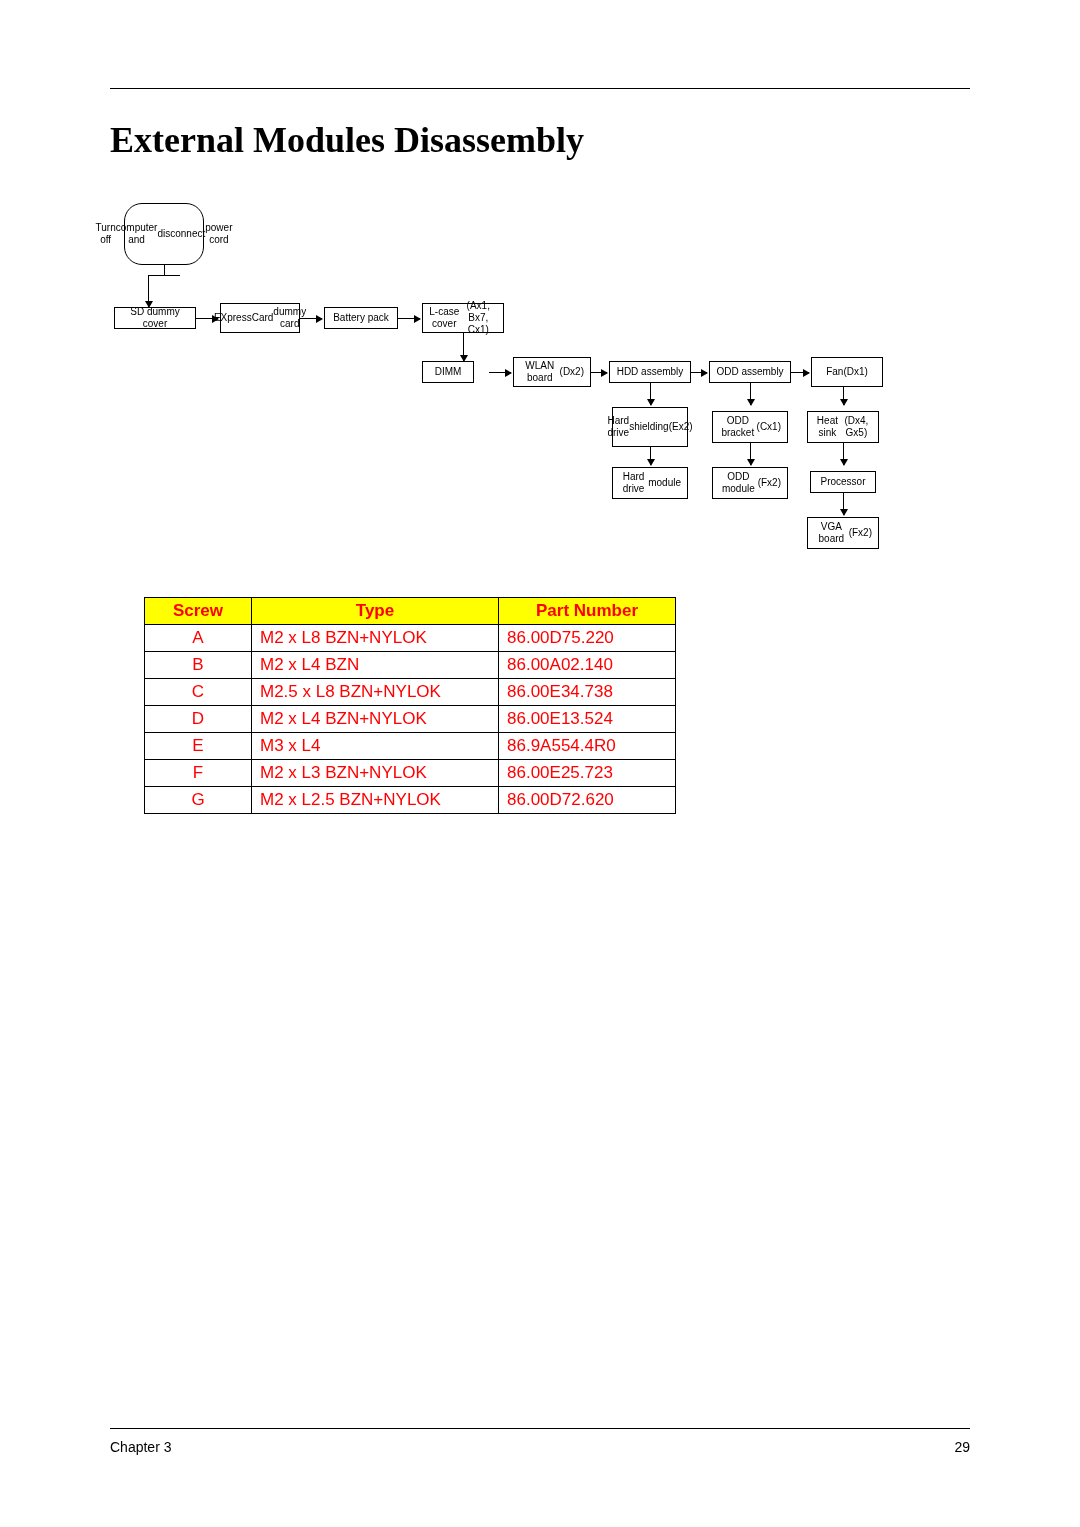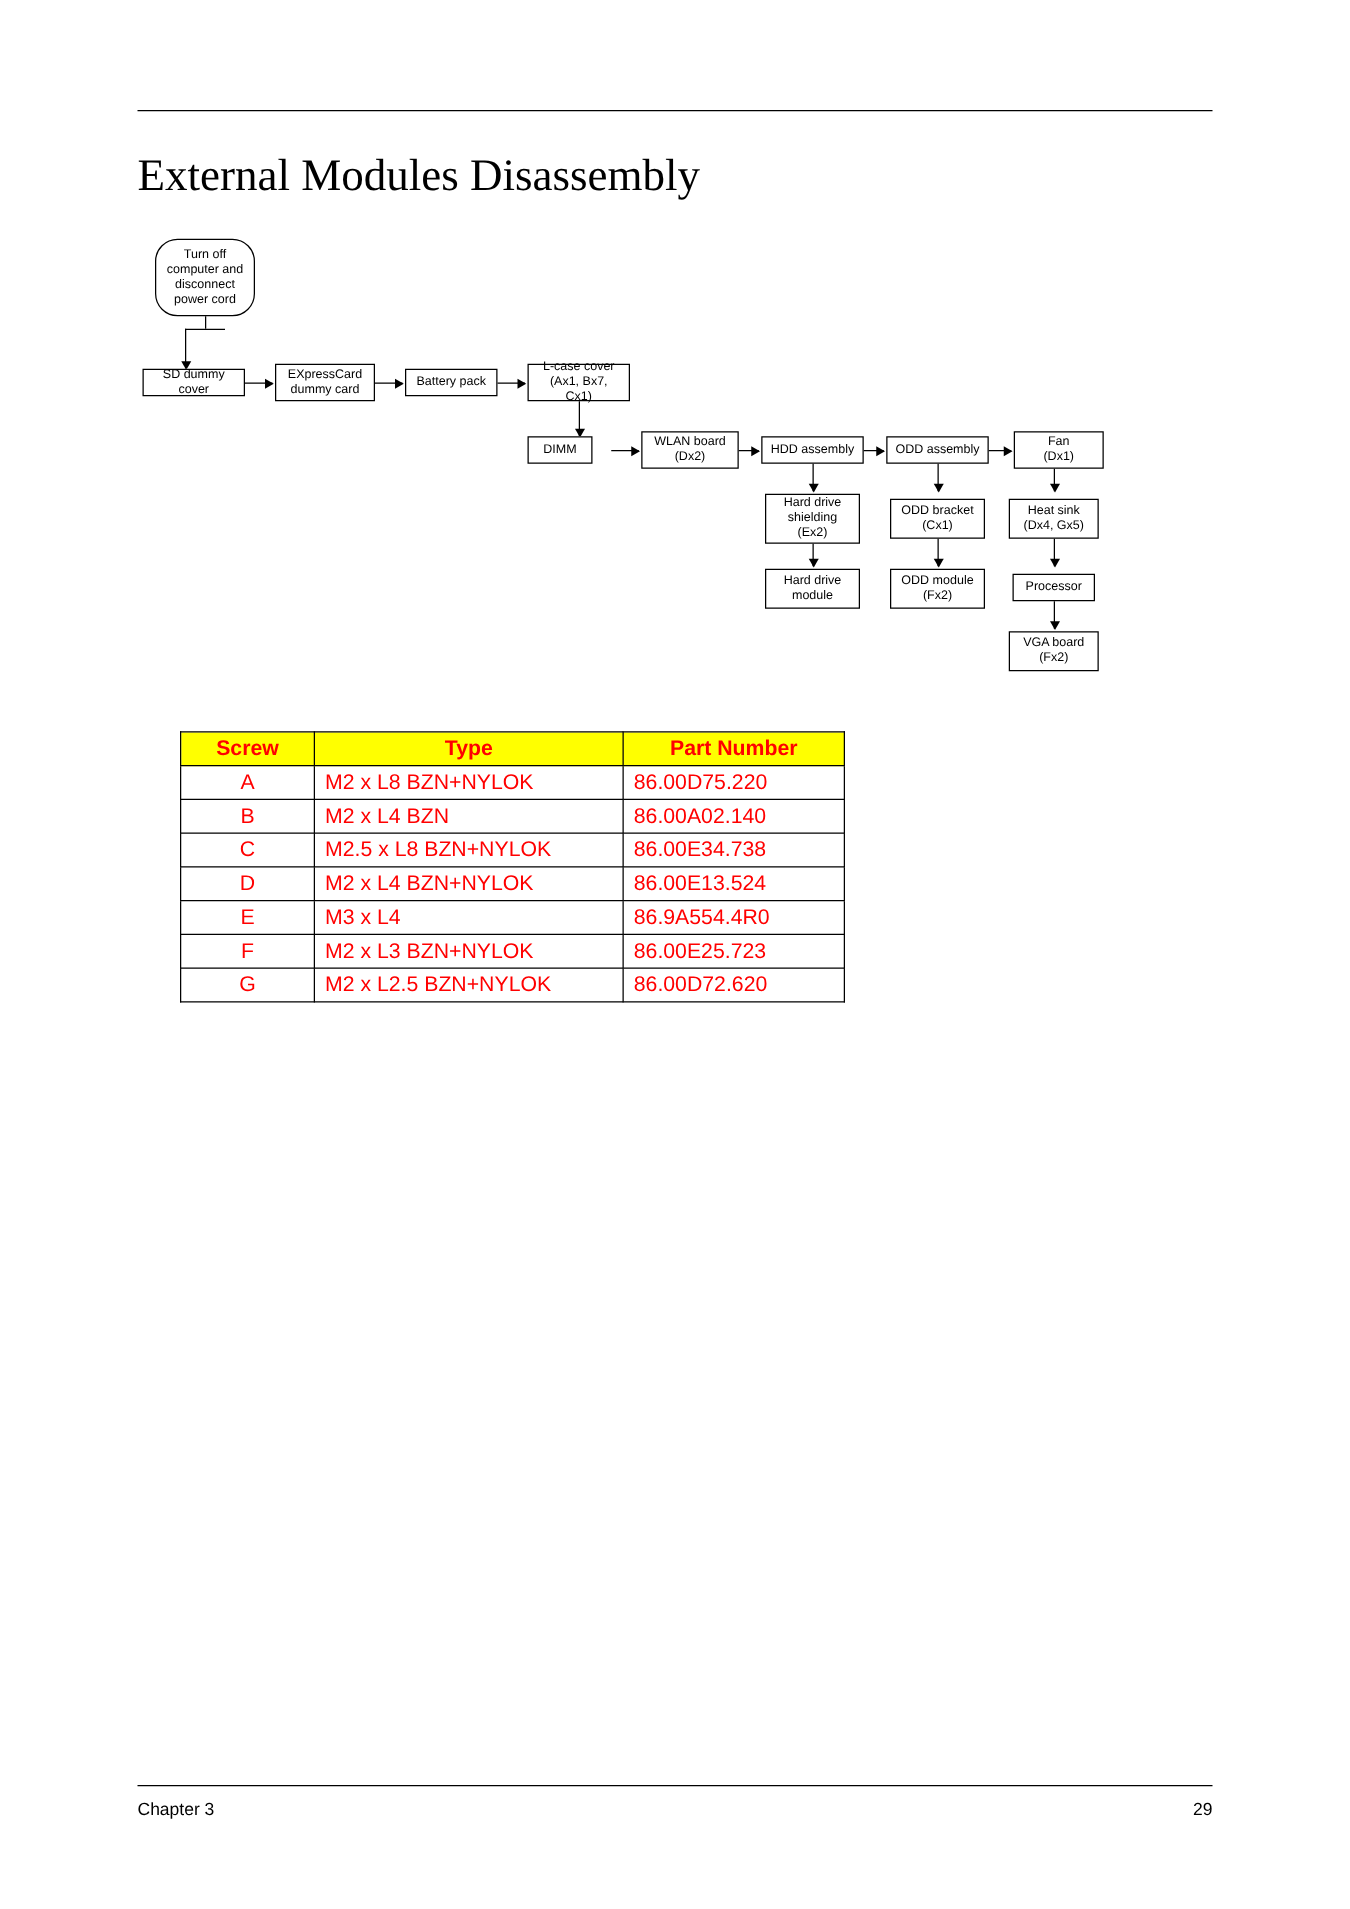--- a/index.html
+++ b/index.html
@@ -8,32 +8,32 @@
     font-family:Arial,Helvetica,sans-serif;
     background:#fff;color:#000;
     position:relative;box-sizing:border-box;
   }
   .page{
     padding:88px 110px 0 110px;
   }
   .hr-top{border:none;border-top:1px solid #000;margin:0 0 30px 0}
   h1{
     font-family:Georgia,'Times New Roman',serif;
-    font-weight:normal;font-size:36px;margin:0 0 30px 0;
+    font-weight:bold;font-size:36px;margin:0 0 42px 0;
   }
   h2{
     font-family:Georgia,'Times New Roman',serif;
     font-weight:normal;font-size:26px;margin:0 0 40px 0;
   }
   
   .fc{position:relative;height:370px;width:100%}
   .node{
     position:absolute;border:1px solid #000;
     font-size:10px;line-height:1.2;text-align:center;
-    display:flex;flex-direction:column;justify-content:center;align-items:center;
+    display:flex;justify-content:center;align-items:center;
     background:#fff;padding:4px 6px;box-sizing:border-box;
   }
   .start{border-radius:18px}
   .arrow{position:absolute}
   .arrow.v{width:0;border-left:1px solid #000}
   .arrow.h{height:0;border-top:1px solid #000}
   .arrow .head{
     position:absolute;width:0;height:0;
   }
   .head-down{left:-4px;bottom:-1px;border-left:4px solid transparent;border-right:4px solid transparent;border-top:7px solid #000}

